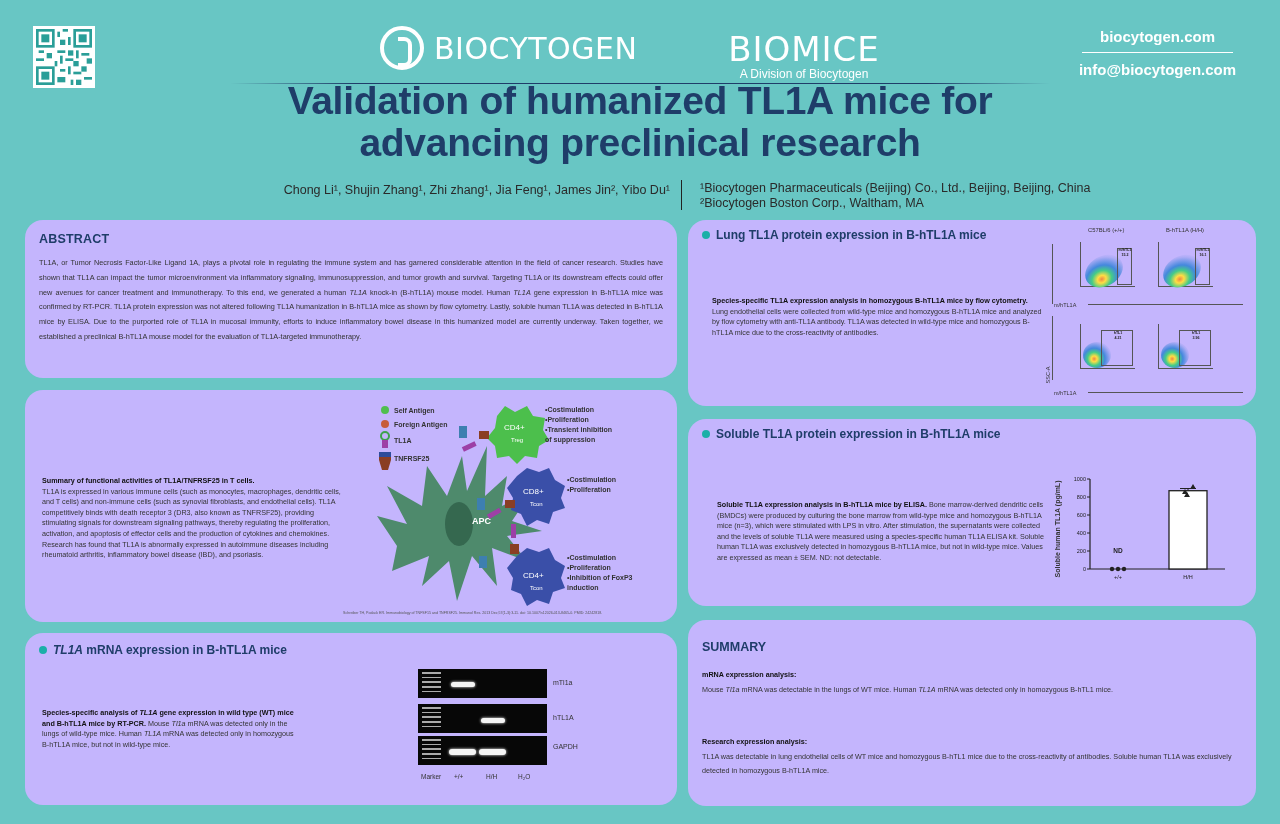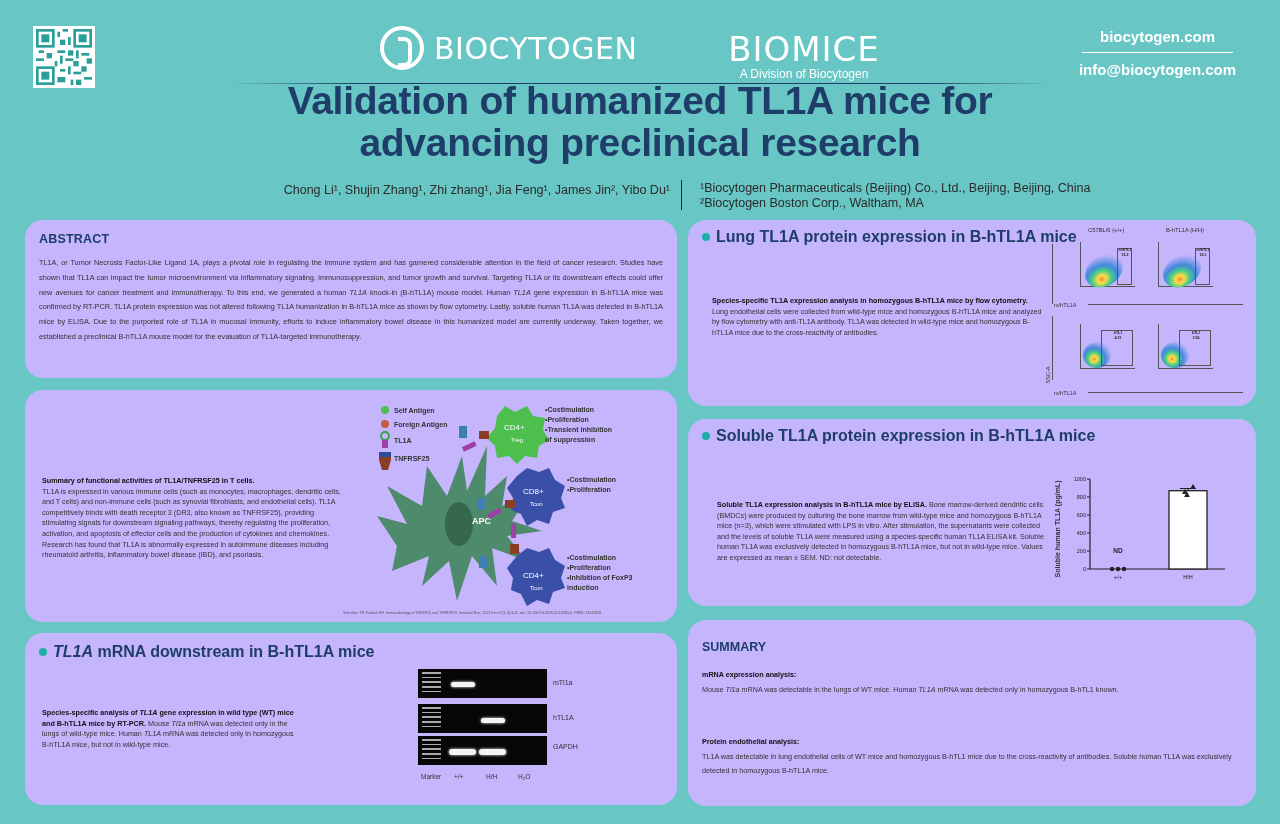--- a/index.html
+++ b/index.html
@@ -21,21 +21,21 @@
   .contact { left: 1070px; top: 28px; width: 175px; text-align: center; color: #fff; font-weight: bold; font-size: 15px; }
   .contact .rule { height: 1px; background: #fff; margin: 7px 12px 8px 12px; }
 
   .title { left: 140px; top: 80px; width: 1000px; text-align: center; color: #1f3d69; font-weight: bold; font-size: 39px; line-height: 42px; letter-spacing: -0.3px; }
   .authors { left: 270px; top: 183px; width: 400px; text-align: right; font-size: 12.5px; color: #2a2a2a; }
   .vsep { left: 681px; top: 180px; width: 1px; height: 30px; background: #222; }
   .affil { left: 692px; top: 181px; font-size: 12.5px; color: #2a2a2a; line-height: 15px; margin-left: 8px; }
 
   
   .card { background: #c4b5fd; border-radius: 18px; position: absolute; }
-  .card h2 { color: #1f3d69; font-size: 16px; font-weight: bold; display: flex; align-items: center; gap: 6px; }
+  .card h2 { color: #1f3d69; font-size: 12px; font-weight: bold; display: flex; align-items: center; gap: 6px; }
   .card h2 .dot { width: 8px; height: 8px; border-radius: 50%; background: #1bafa8; display: inline-block; }
   .card h2.big { font-size: 12.5px; letter-spacing: 0.2px; }
   .body-text { font-size: 7.2px; line-height: 10.6px; color: #333; }
   .body-text b { color: #111; }
 
   .abstract { left: 25px; top: 220px; width: 652px; height: 158px; padding: 12px 14px; }
   .abstract .txt { margin-top: 10px; font-size: 7.3px; line-height: 14.8px; color: #333; text-align: justify; }
 
   .mech { left: 25px; top: 390px; width: 652px; height: 232px; padding: 10px 14px; }
   .mech .txt { position: absolute; left: 17px; top: 86px; width: 300px; }
@@ -218,21 +218,21 @@
       <tspan x="200" y="184">•Inhibition of FoxP3</tspan>
       <tspan x="200" y="194">induction</tspan>
     </text>
   </svg>
   <div class="ref">Schreiber TH, Podack ER. Immunobiology of TNFSF15 and TNFRSF25. Immunol Res. 2013 Dec;57(1-3):3-11. doi: 10.1007/s12026-013-8465-0. PMID: 24242818.</div>
 </div>
 
 <div class="card mrna">
   <h2>
       <span class="dot"></span>
-      <span><i>TL1A</i><span> mRNA downstream in B-hTL1A mice</span></span>
+      <span><i>TL1A</i><span> mRNA expression in B-hTL1A mice</span></span>
     </h2>
   <div class="txt body-text">
     <b><span>Species-specific analysis of </span><i>TL1A</i><span> gene expression in wild type (WT) mice and B-hTL1A mice by RT-PCR.</span></b><span> Mouse </span><i>Tl1a</i><span> mRNA was detected only in the lungs of wild-type mice. Human </span><i>TL1A</i><span> mRNA was detected only in homozygous B-hTL1A mice, but not in wild-type mice.</span>
   </div>
   <div class="gel">
     <div class="lane-box" style="top:0">
       <div class="marker" style="top:3px">
           <i></i>
           <i></i>
           <i></i>
@@ -362,17 +362,17 @@
         <text x="68" y="110">+/+</text>
         <text x="138" y="110">H/H</text>
       </g>
     </svg>
   </div>
 </div>
 
 <div class="card summary">
   <h2>SUMMARY</h2>
   <div class="sec-h">mRNA expression analysis:</div>
-  <div class="sec-t"><span>Mouse </span><i>Tl1a</i><span> mRNA was detectable in the lungs of WT mice. Human </span><i>TL1A</i><span> mRNA was detected only in homozygous B-hTL1 known.</span></div>
+  <div class="sec-t"><span>Mouse </span><i>Tl1a</i><span> mRNA was detectable in the lungs of WT mice. Human </span><i>TL1A</i><span> mRNA was detected only in homozygous B-hTL1 mice.</span></div>
   <div class="gap"></div>
-  <div class="sec-h">Protein endothelial analysis:</div>
+  <div class="sec-h">Research expression analysis:</div>
   <div class="sec-t">TL1A was detectable in lung endothelial cells of WT mice and homozygous B-hTL1 mice due to the cross-reactivity of antibodies. Soluble human TL1A was exclusively detected in homozygous B-hTL1A mice.</div>
 </div>
 
 </body></html>

